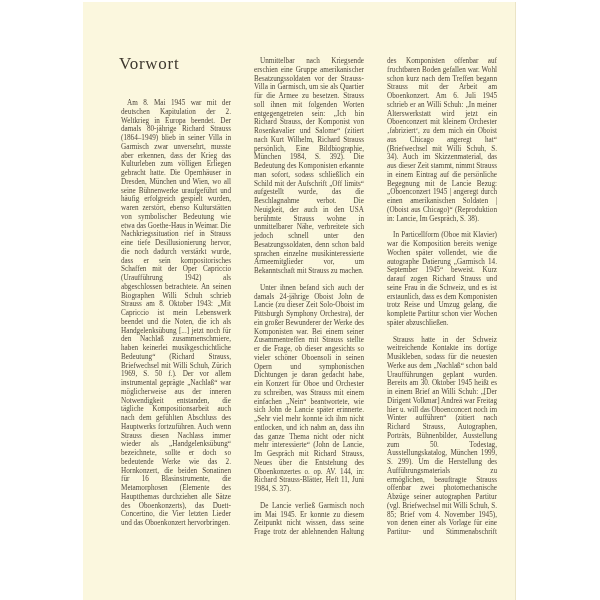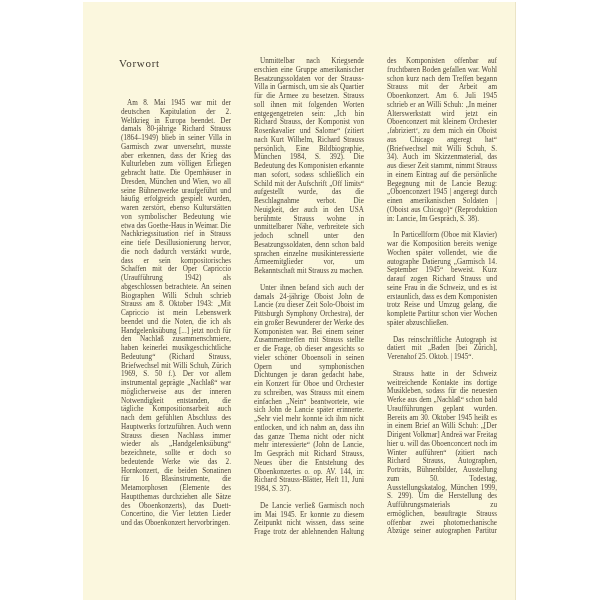--- a/index.html
+++ b/index.html
@@ -26,21 +26,21 @@
     border-right: 1px solid var(--page-edge, #ebe4c6);
     box-sizing: border-box;
   }
   .textblock {
     position: absolute;
     left: 30px;
     top: 55px;
     width: 392px;
   }
   .page-title {
-    font-size: 11px;
+    font-size: 17px;
     line-height: 13px;
     font-weight: normal;
     letter-spacing: 0.7px;
     margin: 0 0 29px 6px;
     color: var(--heading-color, #3e382f);
   }
   
   .flow {
     column-count: 3;
     column-gap: 7px;
@@ -63,19 +63,18 @@
 <div class="scan-area">
   <div class="page">
     <div class="textblock">
       <div class="flow">
         <h1 class="page-title">Vorwort</h1>
       <p class="para">Am 8. Mai 1945 war mit der deutschen Kapitulation der 2. Weltkrieg in Europa beendet. Der damals 80-jährige Richard Strauss (1864–1949) blieb in seiner Villa in Garmisch zwar unversehrt, musste aber erkennen, dass der Krieg das Kulturleben zum völligen Erliegen gebracht hatte. Die Opernhäuser in Dresden, München und Wien, wo all seine Bühnenwerke uraufgeführt und häufig erfolgreich gespielt wurden, waren zerstört, ebenso Kulturstätten von symbolischer Bedeutung wie etwa das Goethe-Haus in Weimar. Die Nachkriegssituation rief in Strauss eine tiefe Desillusionierung hervor, die noch dadurch verstärkt wurde, dass er sein kompositorisches Schaffen mit der Oper Capriccio (Uraufführung 1942) als abgeschlossen betrachtete. An seinen Biographen Willi Schuh schrieb Strauss am 8. Oktober 1943: „Mit Capriccio ist mein Lebenswerk beendet und die Noten, die ich als Handgelenksübung [...] jetzt noch für den Nachlaß zusammenschmiere, haben keinerlei musikgeschichtliche Bedeutung“ (Richard Strauss, Briefwechsel mit Willi Schuh, Zürich 1969, S. 50 f.). Der vor allem instrumental geprägte „Nachlaß“ war möglicherweise aus der inneren Notwendigkeit entstanden, die tägliche Kompositionsarbeit auch nach dem gefühlten Abschluss des Hauptwerks fortzuführen. Auch wenn Strauss diesen Nachlass immer wieder als „Handgelenksübung“ bezeichnete, sollte er doch so bedeutende Werke wie das 2. Hornkonzert, die beiden Sonatinen für 16 Blasinstrumente, die Metamorphosen (Elemente des Hauptthemas durchziehen alle Sätze des Oboenkonzerts), das Duett-Concertino, die Vier letzten Lieder und das Oboenkonzert hervorbringen.</p>
           <p class="para">Unmittelbar nach Kriegsende erschien eine Gruppe amerikanischer Besatzungssoldaten vor der Strauss-Villa in Garmisch, um sie als Quartier für die Armee zu besetzen. Strauss soll ihnen mit folgenden Worten entgegengetreten sein: „Ich bin Richard Strauss, der Komponist von Rosenkavalier und Salome“ (zitiert nach Kurt Wilhelm, Richard Strauss persönlich, Eine Bildbiographie, München 1984, S. 392). Die Bedeutung des Komponisten erkannte man sofort, sodass schließlich ein Schild mit der Aufschrift „Off limits“ aufgestellt wurde, das die Beschlagnahme verbot. Die Neuigkeit, der auch in den USA berühmte Strauss wohne in unmittelbarer Nähe, verbreitete sich jedoch schnell unter den Besatzungssoldaten, denn schon bald sprachen einzelne musikinteressierte Armeemitglieder vor, um Bekanntschaft mit Strauss zu machen.</p>
           <p class="para">Unter ihnen befand sich auch der damals 24-jährige Oboist John de Lancie (zu dieser Zeit Solo-Oboist im Pittsburgh Symphony Orchestra), der ein großer Bewunderer der Werke des Komponisten war. Bei einem seiner Zusammentreffen mit Strauss stellte er die Frage, ob dieser angesichts so vieler schöner Oboensoli in seinen Opern und symphonischen Dichtungen je daran gedacht habe, ein Konzert für Oboe und Orchester zu schreiben, was Strauss mit einem einfachen „Nein“ beantwortete, wie sich John de Lancie später erinnerte. „Sehr viel mehr konnte ich ihm nicht entlocken, und ich nahm an, dass ihn das ganze Thema nicht oder nicht mehr interessierte“ (John de Lancie, Im Gespräch mit Richard Strauss, Neues über die Entstehung des Oboenkonzertes o. op. AV. 144, in: Richard Strauss-Blätter, Heft 11, Juni 1984, S. 37).</p>
           <p class="para">De Lancie verließ Garmisch noch im Mai 1945. Er konnte zu diesem Zeitpunkt nicht wissen, dass seine Frage trotz der ablehnenden Haltung des Komponisten offenbar auf fruchtbaren Boden gefallen war. Wohl schon kurz nach dem Treffen begann Strauss mit der Arbeit am Oboenkonzert. Am 6. Juli 1945 schrieb er an Willi Schuh: „In meiner Alterswerkstatt wird jetzt ein Oboenconzert mit kleinem Orchester ‚fabriziert‘, zu dem mich ein Oboist aus Chicago angeregt hat“ (Briefwechsel mit Willi Schuh, S. 34). Auch im Skizzenmaterial, das aus dieser Zeit stammt, nimmt Strauss in einem Eintrag auf die persönliche Begegnung mit de Lancie Bezug: „Oboenconzert 1945 | angeregt durch einen amerikanischen Soldaten | (Oboist aus Chicago)“ (Reproduktion in: Lancie, Im Gespräch, S. 38).</p>
           <p class="para">In Particellform (Oboe mit Klavier) war die Komposition bereits wenige Wochen später vollendet, wie die autographe Datierung „Garmisch 14. September 1945“ beweist. Kurz darauf zogen Richard Strauss und seine Frau in die Schweiz, und es ist erstaunlich, dass es dem Komponisten trotz Reise und Umzug gelang, die komplette Partitur schon vier Wochen später abzuschließen.</p>
-          <p class="para">Das reinschriftliche Autograph ist datiert mit „Baden [bei Zürich], Verenahof 25. Oktob. | 1945“.</p>
           <p class="para">Strauss hatte in der Schweiz weitreichende Kontakte ins dortige Musikleben, sodass für die neuesten Werke aus dem „Nachlaß“ schon bald Uraufführungen geplant wurden. Bereits am 30. Oktober 1945 heißt es in einem Brief an Willi Schuh: „[Der Dirigent Volkmar] Andreä war Freitag hier u. will das Oboenconcert noch im Winter aufführen“ (zitiert nach Richard Strauss, Autographen, Porträts, Bühnenbilder, Ausstellung zum 50. Todestag, Ausstellungskatalog, München 1999, S. 299). Um die Herstellung des Aufführungsmaterials zu ermöglichen, beauftragte Strauss offenbar zwei photomechanische Abzüge seiner autographen Partitur (vgl. Briefwechsel mit Willi Schuh, S. 85; Brief vom 4. November 1945), von denen einer als Vorlage für eine Partitur- und Stimmenabschrift diente. Dieses Uraufführungsmaterial, bestimmt für Volkmar Andreae, den Oboisten Marcel Saillet und das Orchester der Tonhalle Zürich, befindet sich noch heute im Besitz des Tonhalle-Orchesters, dessen Bestände nun in der Zürcher Zentralbibliothek aufbewahrt werden (zu allen Quellen siehe die Bemerkungen am Ende der vorliegenden Edition); die Dirigierpartitur und das komplette Stimmenmaterial konnten für diese Edition erstmals ausgewertet werden.</p>
           <p class="para">Der Termin für die Uraufführung stand bereits Ende 1945 fest, denn Strauss schreibt am 34. Dezember an seinen Sohn Franz und dessen Frau: „Von hier ist zu melden: Im Januar [...] Uraufführung der ‚Metamorphosen‘, im</p>
         </div>
     </div>
   </div>
 </div>
 
 </body></html>

